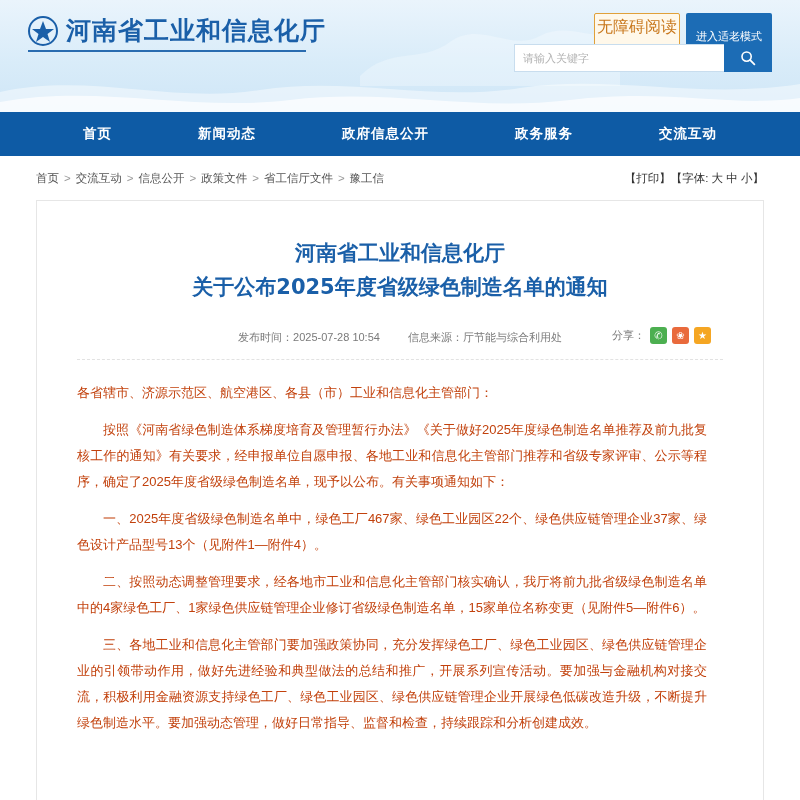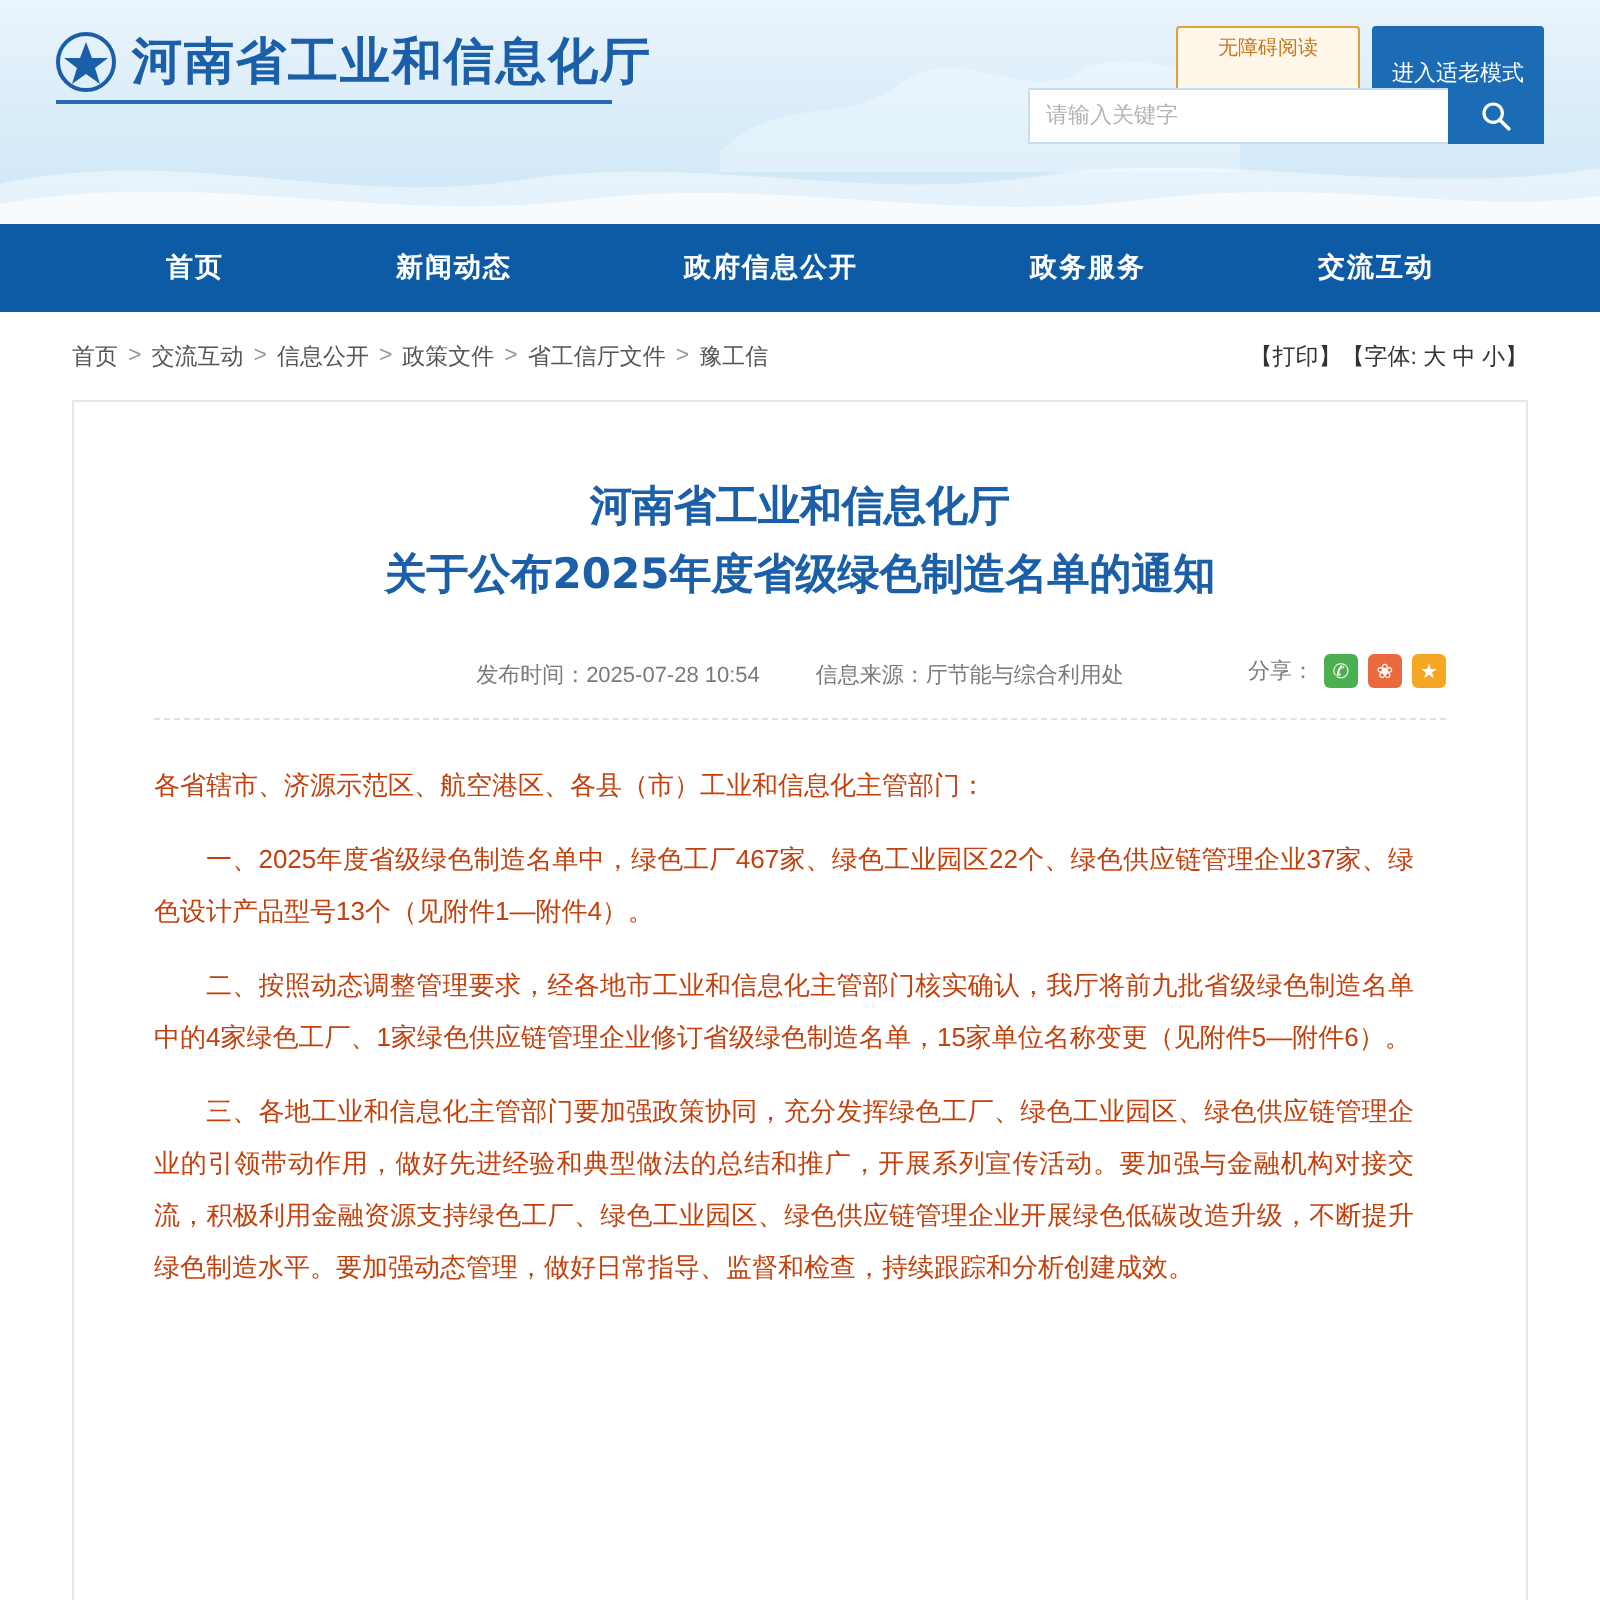--- a/index.html
+++ b/index.html
@@ -44,21 +44,21 @@
   .logo-underline {
     margin-top: 3px; width: 278px; height: 2px; background: #2a6cb0;
   }
 
   .top-right-btns {
     position: absolute; right: 28px; top: 13px;
     display: flex; gap: 6px;
   }
   .btn-acc {
     border: 1px solid #e0a03a; background: #fff8ea; color: #c8761a;
-    font-size: 10px; padding: 3px 20px; border-radius: 2px; white-space: nowrap; font-family: Liberation Mono, monospace;
+    font-size: 16px; padding: 3px 2px; border-radius: 2px; white-space: nowrap; font-family: Liberation Mono, monospace;
   }
   .btn-elder {
     background: #1c6cb5; color: #fff; font-size: 11px;
     padding: 16px 10px; border-radius: 2px; white-space: nowrap; font-family: Liberation Mono, monospace;
   }
 
   .search-box {
     position: absolute; right: 28px; top: 44px;
     display: flex; height: 40px;
   }
@@ -113,21 +113,21 @@
     font-family: "DejaVu Sans", sans-serif;
   }
   .art-meta {
     margin-top: 26px; display: flex; align-items: center;
     justify-content: center; position: relative;
     font-size: 11px; color: #7a7a7a; padding-bottom: 14px;
     border-bottom: 1px dashed #e2e2e2;
   }
   .art-meta .m { margin: 0 14px; }
   .share {
-    position: absolute; right: 0; top: -3px;
+    position: absolute; right: 12px; top: -3px;
     display: flex; align-items: center; gap: 5px;
   }
   .share-label { font-size: 11px; color: #7a7a7a; }
   .sbtn {
     width: 17px; height: 17px; border-radius: 3px;
     display: flex; align-items: center; justify-content: center;
     color: #fff; font-size: 10px; cursor: pointer;
   }
   .sbtn.wx { background: #4caf50; }
   .sbtn.wb { background: #e96a3c; }
@@ -230,18 +230,19 @@
       <span class="share-label">分享：</span>
       <span class="sbtn wx">✆</span>
       <span class="sbtn wb">❀</span>
       <span class="sbtn st">★</span>
     </div>
   </div>
 
 
   <div class="body-text">
     <p>各省辖市、济源示范区、航空港区、各县（市）工业和信息化主管部门：</p>
+    <p class="ind">按照《河南省绿色制造体系梯度培育及管理暂行办法》《关于做好2025年度绿色制造名单推荐及前九批复核工作的通知》有关要求，经申报单位自愿申报、各地工业和信息化主管部门推荐和省级专家评审、公示等程序，确定了2025年度省级绿色制造名单，现予以公布。有关事项通知如下：</p>
     <p class="ind">一、2025年度省级绿色制造名单中，绿色工厂467家、绿色工业园区22个、绿色供应链管理企业37家、绿色设计产品型号13个（见附件1—附件4）。</p>
     <p class="ind">二、按照动态调整管理要求，经各地市工业和信息化主管部门核实确认，我厅将前九批省级绿色制造名单中的4家绿色工厂、1家绿色供应链管理企业修订省级绿色制造名单，15家单位名称变更（见附件5—附件6）。</p>
     <p class="ind">三、各地工业和信息化主管部门要加强政策协同，充分发挥绿色工厂、绿色工业园区、绿色供应链管理企业的引领带动作用，做好先进经验和典型做法的总结和推广，开展系列宣传活动。要加强与金融机构对接交流，积极利用金融资源支持绿色工厂、绿色工业园区、绿色供应链管理企业开展绿色低碳改造升级，不断提升绿色制造水平。要加强动态管理，做好日常指导、监督和检查，持续跟踪和分析创建成效。</p>
   </div>
 
 </div>
 
 </body></html>

